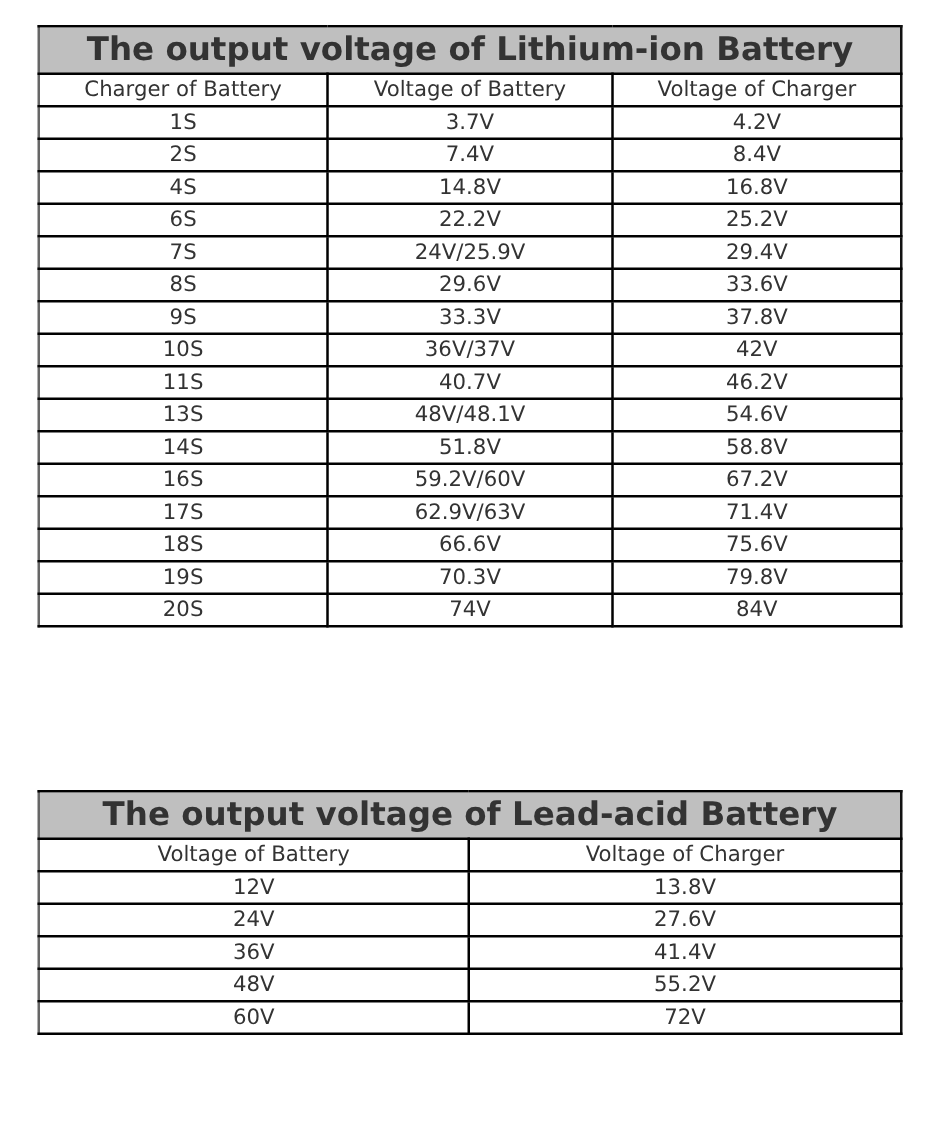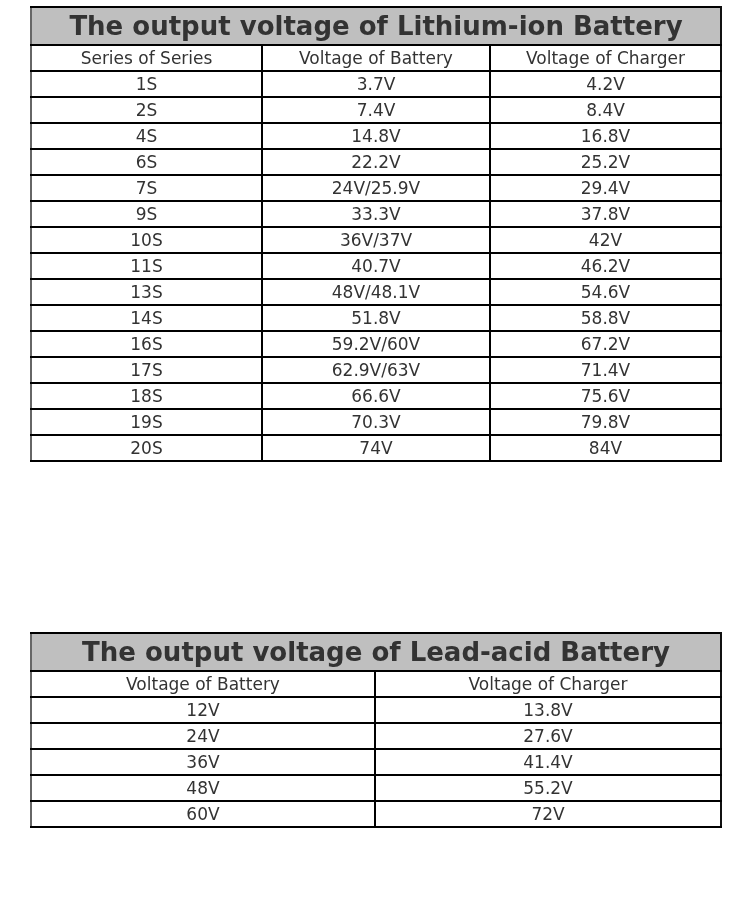--- a/index.html
+++ b/index.html
@@ -3,40 +3,40 @@
   <meta charset="utf-8">
   <style>
     html, body { margin: 0; padding: 0; background: #ffffff; }
     body { width: 750px; height: 916px; position: relative; overflow: hidden;
            font-family: "DejaVu Sans", "Liberation Sans", sans-serif; color: #333333; }
     .tbl { position: absolute; left: 30px; width: 690px; border-collapse: collapse; table-layout: fixed; }
     .tbl td { border: 2px solid #000; text-align: center; padding: 0; font-size: 17px; color: #333; overflow: hidden; white-space: nowrap; }
     .tbl td.title { background: #bfbfbf; font-weight: bold; font-size: 26px; height: 36px; color: #333; border-left-color: #666; border-right-color: #111; }
     .tbl td:first-child { border-left-color: #666; }
     .tbl td:last-child { border-right-color: #111; }
-    #li { top: 6px; }
+    #li { top: 20px; }
     #li tr.row td { height: 24px; line-height: 24px; }
     #pb { top: 632px; }
     #pb tr.row td { height: 24px; line-height: 24px; }
   </style>
 </head>
 <body>
 
 <table class="tbl" id="li">
   <colgroup>
       <col style="width:231px">
       <col style="width:228px">
       <col style="width:231px">
     </colgroup>
   <tbody id="li-body">
     <tr>
         <td class="title" colspan="3">The output voltage of Lithium-ion Battery</td>
       </tr>
     <tr class="row">
-      <td>Series of Series</td>
+      <td>Charger of Battery</td>
       <td>Voltage of Battery</td>
       <td>Voltage of Charger</td>
     </tr>
   <tr class="row">
         <td>1S</td>
         <td>3.7V</td>
         <td>4.2V</td>
       </tr>
       <tr class="row">
         <td>2S</td>
@@ -50,20 +50,25 @@
       </tr>
       <tr class="row">
         <td>6S</td>
         <td>22.2V</td>
         <td>25.2V</td>
       </tr>
       <tr class="row">
         <td>7S</td>
         <td>24V/25.9V</td>
         <td>29.4V</td>
+      </tr>
+      <tr class="row">
+        <td>8S</td>
+        <td>29.6V</td>
+        <td>33.6V</td>
       </tr>
       <tr class="row">
         <td>9S</td>
         <td>33.3V</td>
         <td>37.8V</td>
       </tr>
       <tr class="row">
         <td>10S</td>
         <td>36V/37V</td>
         <td>42V</td>

